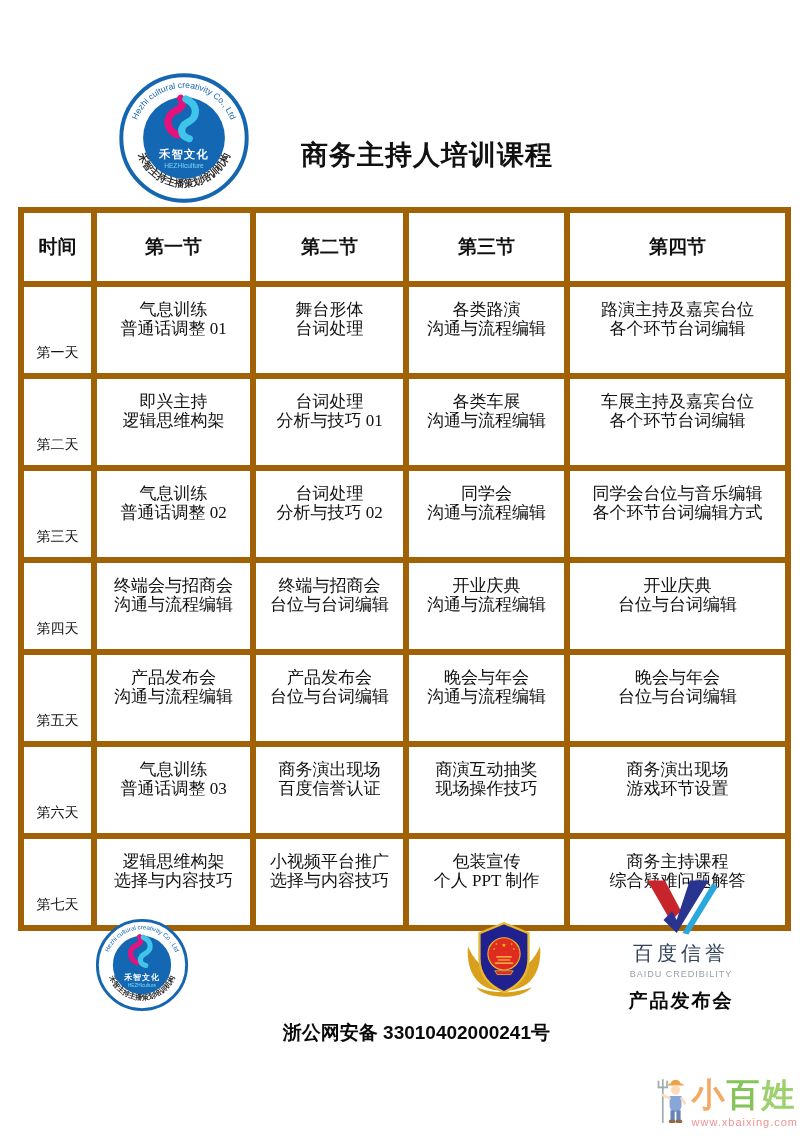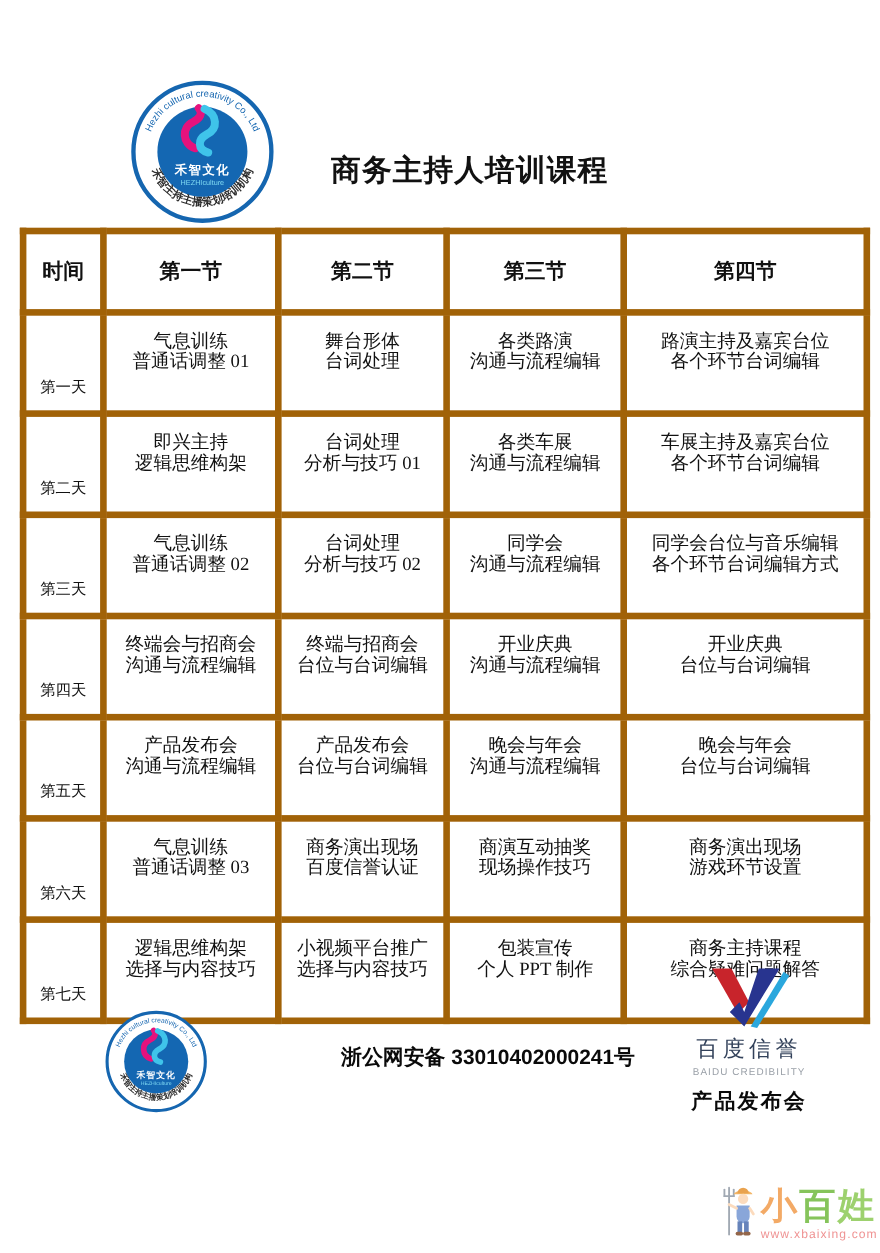--- a/index.html
+++ b/index.html
@@ -22,40 +22,40 @@
   .daycell{height:100%;box-sizing:border-box;display:flex;align-items:flex-end;
            justify-content:center;padding-bottom:13px;font-size:14px;line-height:1.1;}
 
   
   .footer-left{position:absolute;left:32px;top:918px;width:220px;display:flex;
                flex-direction:column;align-items:center;}
   .footer-left .logo-sm{width:94px;height:94px;}
   .copyright{margin-top:14px;font-family:"Liberation Sans","DejaVu Sans",sans-serif;
              font-size:16px;color:#1c1c1c;white-space:nowrap;}
 
-  .footer-mid{position:absolute;left:310px;top:938px;width:240px;display:flex;
-              flex-direction:row;align-items:flex-start;}
+  .footer-mid{position:absolute;left:310px;top:910px;width:240px;display:flex;
+              flex-direction:column;align-items:flex-end;}
   .footer-mid .badge{width:92px;height:100px;}
   .police-no{margin-top:10px;font-family:"Liberation Sans","DejaVu Sans",sans-serif;
              font-size:19px;font-weight:bold;color:#0a0a0a;white-space:nowrap;}
 
   .footer-right{position:absolute;left:606px;top:876px;width:150px;display:flex;
                 flex-direction:column;align-items:center;
                 font-family:"Liberation Sans","DejaVu Sans",sans-serif;}
   .baidu-v{width:74px;height:60px;}
   .baidu-cn{margin-top:4px;font-size:20px;letter-spacing:4px;color:#32415a;white-space:nowrap;}
   .baidu-en{margin-top:2px;font-size:9px;letter-spacing:1px;color:#9aa0a8;white-space:nowrap;}
   .baidu-cert{margin-top:9px;font-size:19px;font-weight:bold;color:#0a0a0a;
               letter-spacing:2px;white-space:nowrap;}
 
   
   .watermark{position:absolute;right:2px;top:1074px;display:flex;align-items:flex-end;opacity:.92;}
   .wm-figure{width:34px;height:54px;margin-right:2px;}
   .wm-text{display:flex;flex-direction:column;align-items:flex-start;}
-  .wm-name{font-family:Liberation Serif, serif;font-weight:bold;
+  .wm-name{font-family:Liberation Mono, monospace;font-weight:bold;
            font-size:33px;line-height:1;letter-spacing:2px;}
   .wm-name .c0{color:#f2a35a;} .wm-name .c1{color:#7cbf4e;} .wm-name .c2{color:#95ce62;}
   .wm-url{font-family:Liberation Sans, sans-serif;font-size:11px;
           color:#ee8a8a;margin-top:2px;letter-spacing:1px;}
 </style>
 </head>
 <body>
 
 <div class="page">
 

